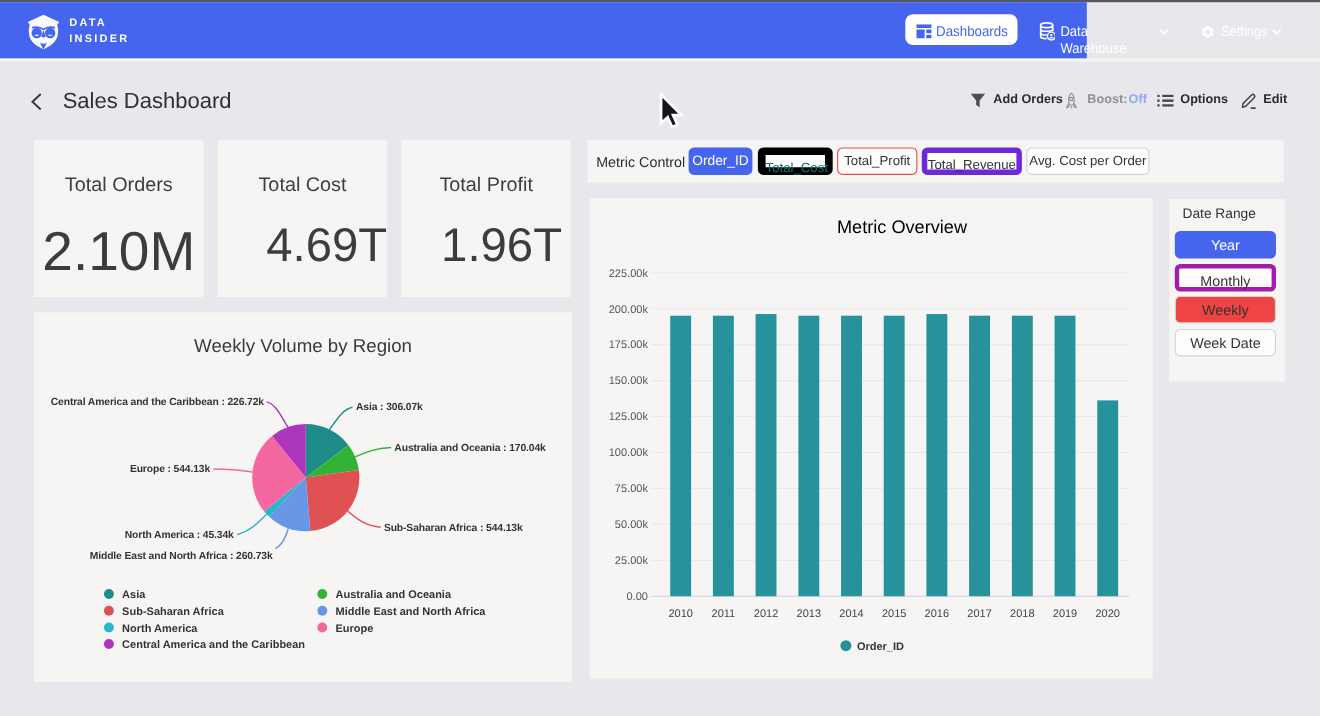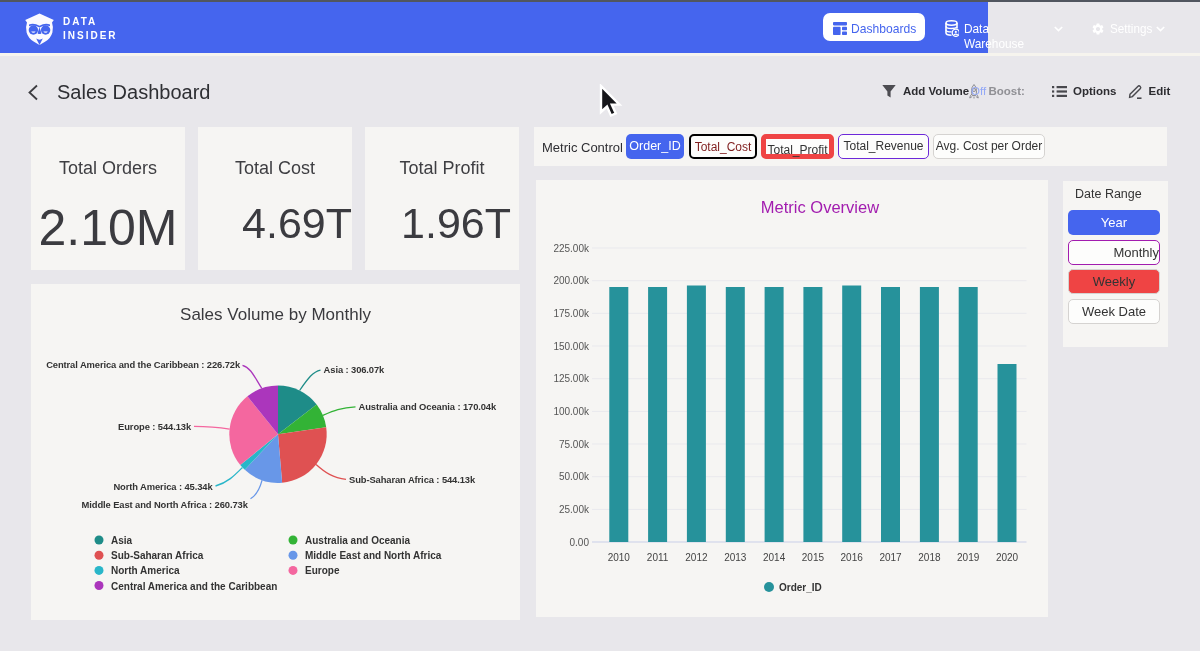--- a/index.html
+++ b/index.html
@@ -52,30 +52,30 @@
 </div>
 
 <svg class="abs" style="left:27px;top:84px" width="12" height="17" viewBox="0 0 12 17" fill="none">
     <path d="M10 1.5 L2.5 8.5 L10 15.5" stroke="#3c3c40" stroke-width="1.8"></path>
   </svg>
 <div class="abs" style="left:57px;top:81px;font-size:20px;color:#2e2f33">Sales Dashboard</div>
 
 <svg class="abs" style="left:882px;top:85px" width="14" height="13" viewBox="0 0 14 13">
     <path d="M0.3 0 H13.7 L8.6 6.4 V12.6 L5.4 10.4 V6.4 Z" fill="#4d4d52"></path>
   </svg>
-<div class="abs" style="left:903px;top:84.5px;font-size:11.5px;font-weight:bold;color:#2c2c30">Add Volume</div>
+<div class="abs" style="left:903px;top:84.5px;font-size:11.5px;font-weight:bold;color:#2c2c30">Add Orders</div>
 <svg class="abs" style="left:968px;top:84px" width="12" height="15" viewBox="0 0 24 30" fill="none" stroke="#8d8d93" stroke-width="2">
   <path d="M12 1 Q17 6 17 13 Q17 19 15.5 23 H8.5 Q7 19 7 13 Q7 6 12 1 Z"></path>
   <circle cx="12" cy="12" r="3"></circle>
   <path d="M8 20 Q4 22 3.5 28 Q6.5 27 8.5 24.5"></path>
   <path d="M16 20 Q20 22 20.5 28 Q17.5 27 15.5 24.5"></path>
   <path d="M12 25 V29"></path>
 </svg>
 <div class="abs" style="left:988.5px;top:84.5px;font-size:11.5px;font-weight:bold;color:#909095">Boost:</div>
-<div class="abs" style="left:971px;top:84.5px;font-size:11.5px;font-weight:normal;color:#93a8f7">Off</div>
+<div class="abs" style="left:1026px;top:84.5px;font-size:11.5px;font-weight:bold;color:#93a8f7">Off</div>
 <svg class="abs" style="left:1052px;top:86px" width="15" height="11" viewBox="0 0 15 11" fill="#48484d">
   <rect x="0" y="0" width="2.2" height="2.2"></rect>
     <rect x="4.6" y="0" width="10.4" height="2.2"></rect>
   <rect x="0" y="4.4" width="2.2" height="2.2"></rect>
     <rect x="4.6" y="4.4" width="10.4" height="2.2"></rect>
   <rect x="0" y="8.8" width="2.2" height="2.2"></rect>
     <rect x="4.6" y="8.8" width="10.4" height="2.2"></rect>
 </svg>
 <div class="abs" style="left:1073px;top:84.5px;font-size:11.5px;font-weight:bold;color:#2c2c30">Options</div>
 <svg class="abs" style="left:1128px;top:84px" width="15" height="15" viewBox="0 0 15 15" fill="none" stroke="#48484d" stroke-width="1.4">
@@ -92,21 +92,21 @@
 <div class="card" style="left:198px;top:127px;width:154px;height:143px"></div>
 <div class="card" style="left:365px;top:127px;width:154px;height:143px"></div>
 <div class="abs" style="left:31px;top:158px;width:154px;text-align:center;font-size:18px;color:#3e3e42">Total Orders</div>
 <div class="abs" style="left:198px;top:158px;width:154px;text-align:center;font-size:18px;color:#3e3e42">Total Cost</div>
 <div class="abs" style="left:365px;top:158px;width:154px;text-align:center;font-size:18px;color:#3e3e42">Total Profit</div>
 <div class="abs" style="left:31px;top:199px;width:154px;text-align:center;font-size:50px;font-weight:500;color:#3b3b40">2.10M</div>
 <div class="abs" style="left:198px;top:199px;width:154px;text-align:right;font-size:43px;font-weight:500;color:#3b3b40">4.69T</div>
 <div class="abs" style="left:365px;top:199px;width:182px;text-align:center;font-size:43px;font-weight:500;color:#3b3b40">1.96T</div>
 
 <div class="card" style="left:31px;top:284px;width:489px;height:336px"></div>
-<div class="abs" style="left:31px;top:305px;width:489px;text-align:center;font-size:17px;color:#3a3a3e">Sales Volume by Monthly</div>
+<div class="abs" style="left:31px;top:305px;width:489px;text-align:center;font-size:17px;color:#3a3a3e">Weekly Volume by Region</div>
 <svg class="abs" style="left:31px;top:284px" width="489" height="336" viewBox="0 0 489 336">
 <path d="M247.0,150.2 L247.00,101.50 A48.7,48.7 0 0 1 285.66,120.58 Z" fill="#1e8c88"></path>
 <path d="M247.0,150.2 L285.66,120.58 A48.7,48.7 0 0 1 295.19,143.20 Z" fill="#33b336"></path>
 <path d="M247.0,150.2 L295.19,143.20 A48.7,48.7 0 0 1 251.13,198.72 Z" fill="#df5152"></path>
 <path d="M247.0,150.2 L251.13,198.72 A48.7,48.7 0 0 1 213.79,185.82 Z" fill="#6897e8"></path>
 <path d="M247.0,150.2 L213.79,185.82 A48.7,48.7 0 0 1 209.26,180.98 Z" fill="#29b6c9"></path>
 <path d="M247.0,150.2 L209.26,180.98 A48.7,48.7 0 0 1 216.41,112.30 Z" fill="#f4679f"></path>
 <path d="M247.0,150.2 L216.41,112.30 A48.7,48.7 0 0 1 247.00,101.50 Z" fill="#ab36bc"></path>
 <path d="M268.6,106.5 C276,96 281,88 289.5,86.2" fill="none" stroke="#1e8c88" stroke-width="1.3"></path>
 <path d="M291.9,131.3 C302,127 310,123.5 324.5,122.8" fill="none" stroke="#33b336" stroke-width="1.3"></path>
@@ -136,27 +136,27 @@
     <text x="274" y="260.0" font-size="10" font-weight="bold" fill="#333">Australia and Oceania</text>
 <circle cx="262" cy="271.2" r="4.5" fill="#6897e8"></circle>
     <text x="274" y="275.2" font-size="10" font-weight="bold" fill="#333">Middle East and North Africa</text>
 <circle cx="262" cy="286.4" r="4.5" fill="#f4679f"></circle>
     <text x="274" y="290.4" font-size="10" font-weight="bold" fill="#333">Europe</text>
 </svg>
 
 <div class="card" style="left:534px;top:127px;width:633px;height:39px"></div>
 <div class="abs" style="left:542px;top:140px;font-size:13px;color:#2e2e32">Metric Control</div>
 <div class="abs" style="left:626px;top:134px;width:58px;height:25px;background:#4565ee;border-radius:5px;color:#fff;font-size:12.5px;line-height:25px;text-align:center">Order_ID</div>
-<div class="abs" style="left:689px;top:134px;width:68px;height:25px;background:#fdfdfc;border:2px solid #000000;border-radius:5px;color:#7f1d1d;font-size:12px;line-height:23px;text-align:center">Total_Cost</div>
-<div class="abs" style="left:761px;top:134px;width:73px;height:25px;background:#fdfdfc;border:5px solid #ef4444;border-radius:5px;color:#333;font-size:12px;line-height:23px;text-align:center">Total_Profit</div>
-<div class="abs" style="left:838px;top:134px;width:91px;height:25px;background:#fdfdfc;border:1px solid #6d28d9;border-radius:5px;color:#333;font-size:12px;line-height:23px;text-align:center">Total_Revenue</div>
+<div class="abs" style="left:689px;top:134px;width:68px;height:25px;background:#fdfdfc;border:7px solid #000000;border-radius:5px;color:#0f766e;font-size:12px;line-height:23px;text-align:center">Total_Cost</div>
+<div class="abs" style="left:761px;top:134px;width:73px;height:25px;background:#fdfdfc;border:1px solid #ef4444;border-radius:5px;color:#333;font-size:12px;line-height:23px;text-align:center">Total_Profit</div>
+<div class="abs" style="left:838px;top:134px;width:91px;height:25px;background:#fdfdfc;border:5px solid #6d28d9;border-radius:5px;color:#333;font-size:12px;line-height:23px;text-align:center">Total_Revenue</div>
 <div class="abs" style="left:933px;top:134px;width:112px;height:25px;background:#fdfdfc;border:1px solid #d5d3d1;border-radius:5px;color:#333;font-size:12px;line-height:23px;text-align:center">Avg. Cost per Order</div>
 
 <div class="card" style="left:536px;top:180px;width:512px;height:437px"></div>
-<div class="abs" style="left:536px;top:198px;width:568px;text-align:center;font-size:16.5px;color:#a21caf">Metric Overview</div>
+<div class="abs" style="left:536px;top:198px;width:568px;text-align:center;font-size:16.5px;color:#000000">Metric Overview</div>
 <svg class="abs" style="left:536px;top:180px" width="512" height="437" viewBox="0 0 512 437">
 <line x1="56" y1="68.0" x2="490.5" y2="68.0" stroke="#e9e9ed" stroke-width="1"></line>
 <line x1="56" y1="100.7" x2="490.5" y2="100.7" stroke="#e9e9ed" stroke-width="1"></line>
 <line x1="56" y1="133.3" x2="490.5" y2="133.3" stroke="#e9e9ed" stroke-width="1"></line>
 <line x1="56" y1="166.0" x2="490.5" y2="166.0" stroke="#e9e9ed" stroke-width="1"></line>
 <line x1="56" y1="198.7" x2="490.5" y2="198.7" stroke="#e9e9ed" stroke-width="1"></line>
 <line x1="56" y1="231.4" x2="490.5" y2="231.4" stroke="#e9e9ed" stroke-width="1"></line>
 <line x1="56" y1="264.0" x2="490.5" y2="264.0" stroke="#e9e9ed" stroke-width="1"></line>
 <line x1="56" y1="296.7" x2="490.5" y2="296.7" stroke="#e9e9ed" stroke-width="1"></line>
 <line x1="56" y1="329.4" x2="490.5" y2="329.4" stroke="#e9e9ed" stroke-width="1"></line>
@@ -193,14 +193,14 @@
 <text x="393.4" y="380.5" text-anchor="middle" font-size="10" fill="#444">2018</text>
 <text x="432.2" y="380.5" text-anchor="middle" font-size="10" fill="#444">2019</text>
 <text x="471.0" y="380.5" text-anchor="middle" font-size="10" fill="#444">2020</text>
 <circle cx="233" cy="407" r="5" fill="#26929b"></circle>
 <text x="243" y="410.5" font-size="10" font-weight="bold" fill="#333">Order_ID</text>
 </svg>
 
 <div class="card" style="left:1063px;top:181px;width:105px;height:166px"></div>
 <div class="abs" style="left:1075px;top:186.5px;font-size:12.5px;color:#333">Date Range</div>
 <div class="abs" style="left:1068px;top:210px;width:92px;height:25px;background:#4565ee;border-radius:5px;color:#fff;font-size:13px;line-height:25px;text-align:center">Year</div>
-<div class="abs" style="left:1068px;top:239.5px;width:92px;height:25px;background:#fdfdfc;border:1px solid #a21caf;border-radius:5px;color:#333;font-size:13px;line-height:23px;text-align:right">Monthly</div>
+<div class="abs" style="left:1068px;top:239.5px;width:92px;height:25px;background:#fdfdfc;border:4px solid #a21caf;border-radius:5px;color:#333;font-size:13px;line-height:23px;text-align:center">Monthly</div>
 <div class="abs" style="left:1068px;top:269px;width:92px;height:25px;background:#ef4444;border:1px solid #d5d3d1;border-radius:5px;color:#333;font-size:13px;line-height:23px;text-align:center">Weekly</div>
 <div class="abs" style="left:1068px;top:298.5px;width:92px;height:25px;background:#fdfdfc;border:1px solid #d5d3d1;border-radius:5px;color:#333;font-size:13px;line-height:23px;text-align:center">Week Date</div>
 </body></html>

